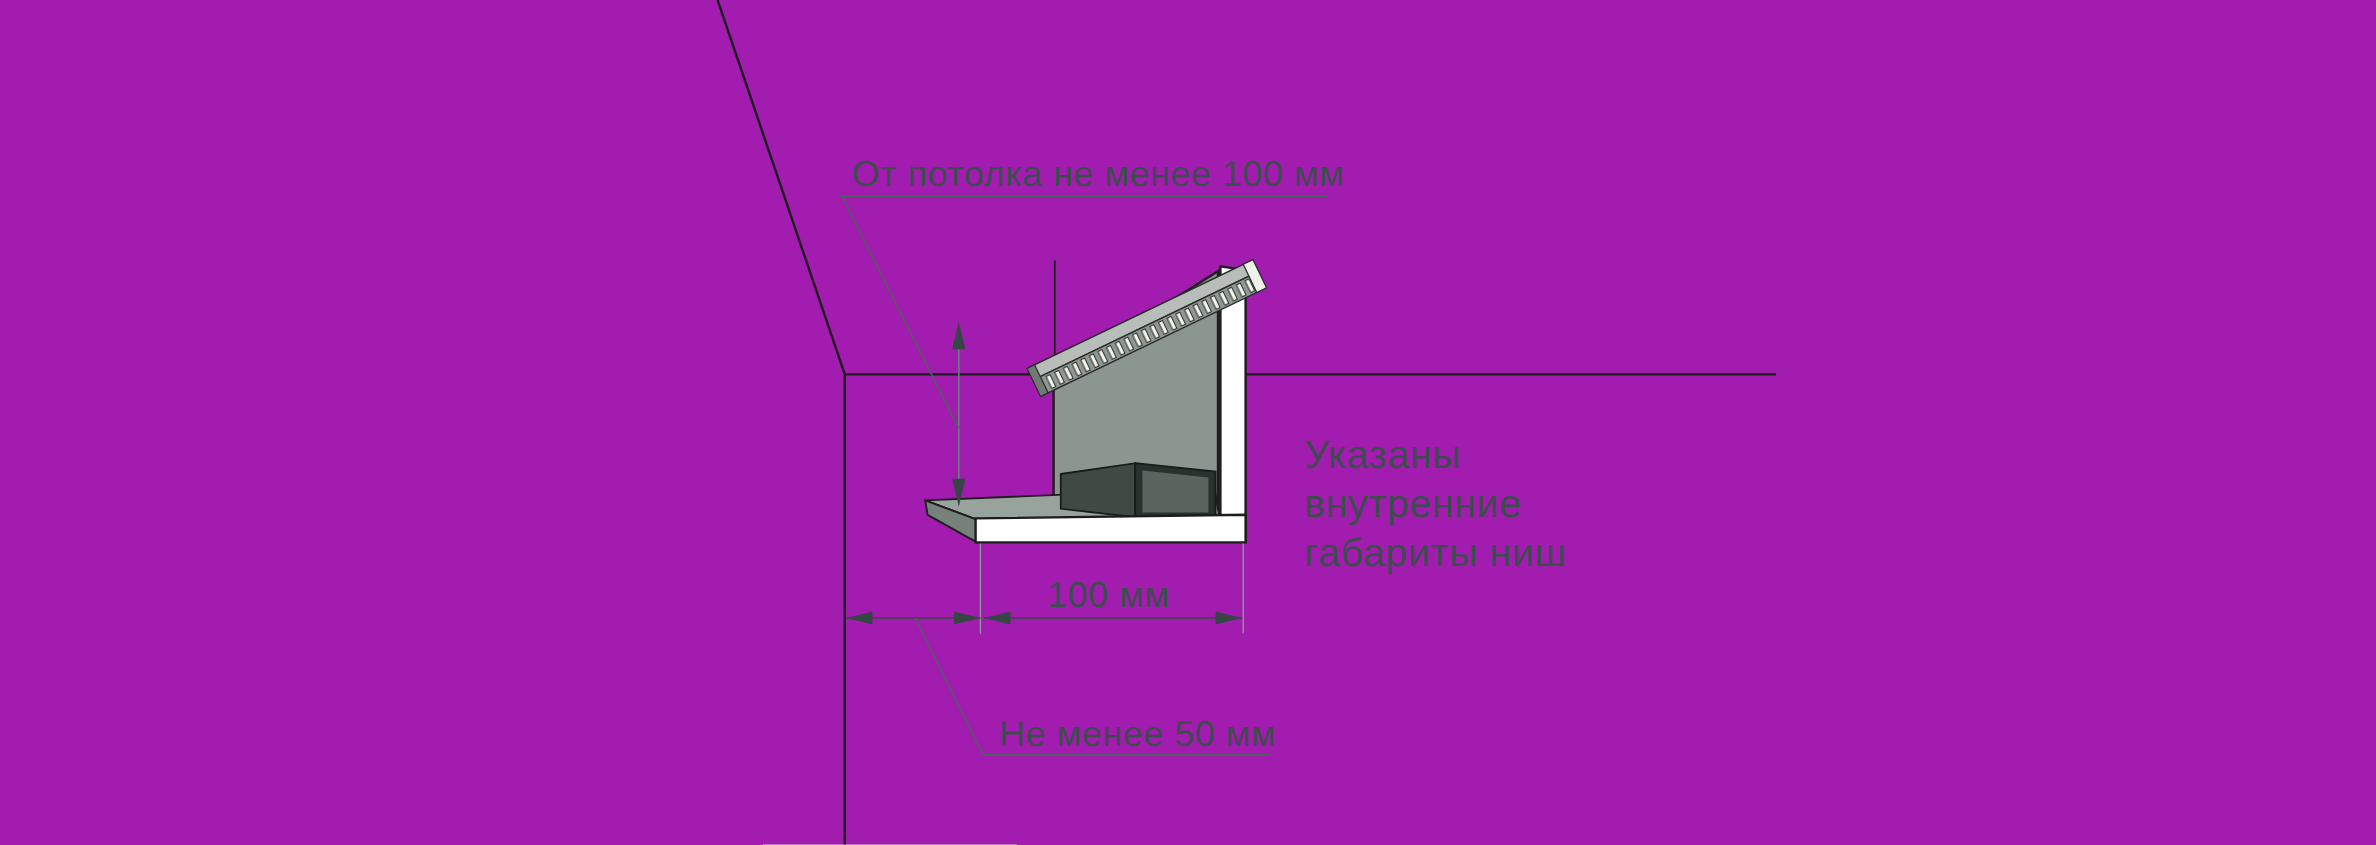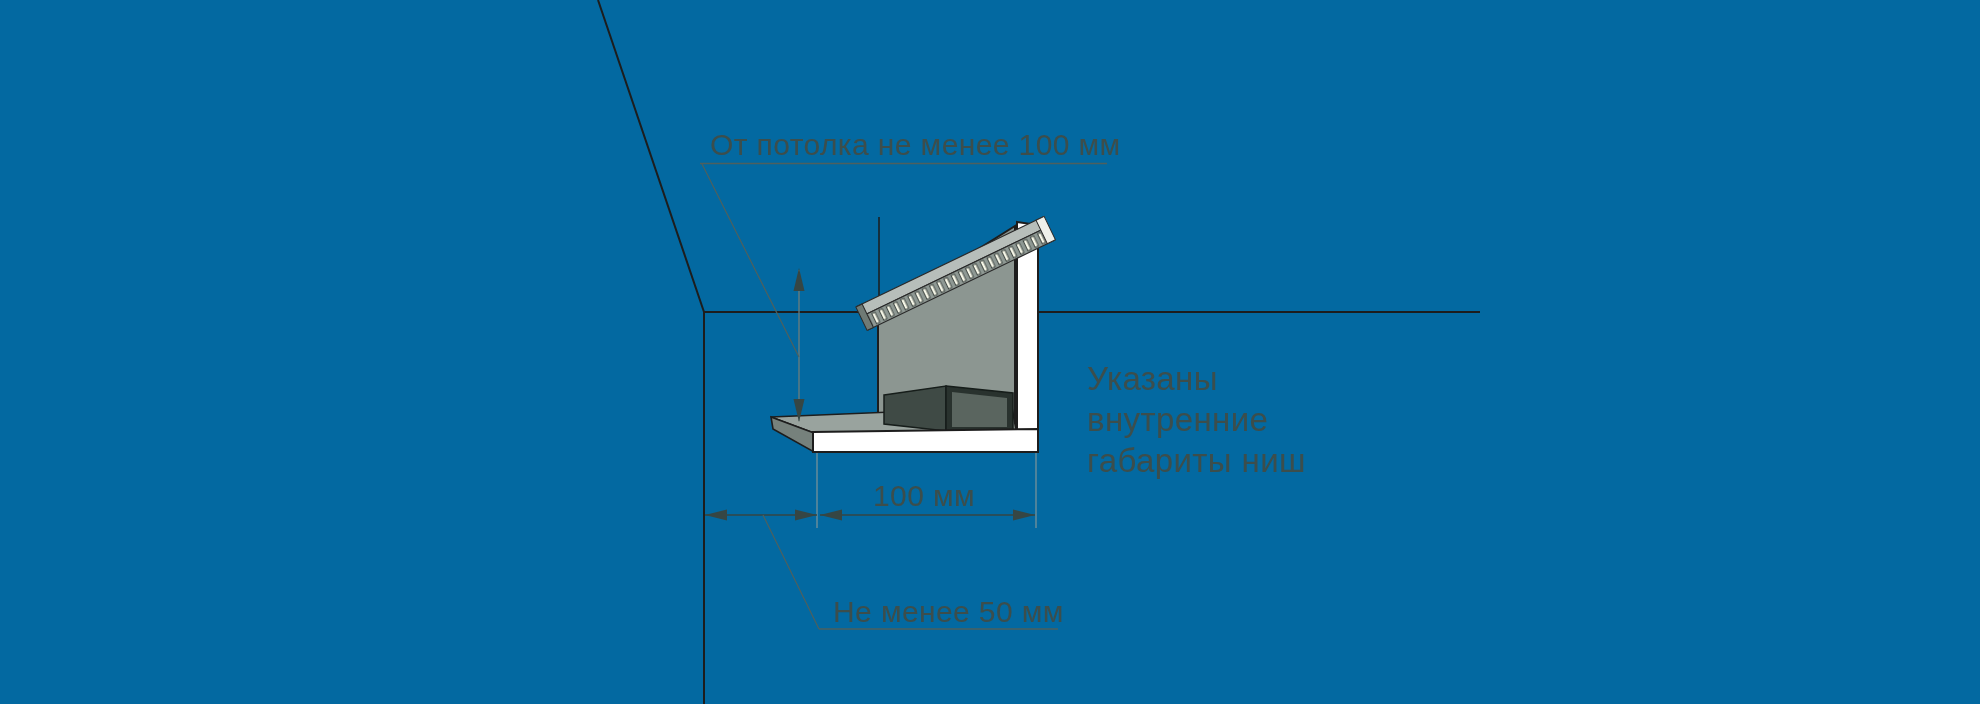--- a/index.html
+++ b/index.html
@@ -1,19 +1,19 @@
 <!DOCTYPE html>
 <html><head>
 <meta charset="utf-8">
 <style>
   html,body{margin:0;padding:0;background:#ffffff;}
   .stage{
     position:relative;
     width:1980px;height:704px;
-    background:#0369a1;
+    background:#a21caf;
     overflow:hidden;
     font-family:"Liberation Sans",sans-serif;
   }
   svg{display:block;}
   text{
     font-family:"Liberation Sans",sans-serif;
     fill:#3c4e4c;
     letter-spacing:0.4px;
   }
   .dim-text{font-size:30px;}

